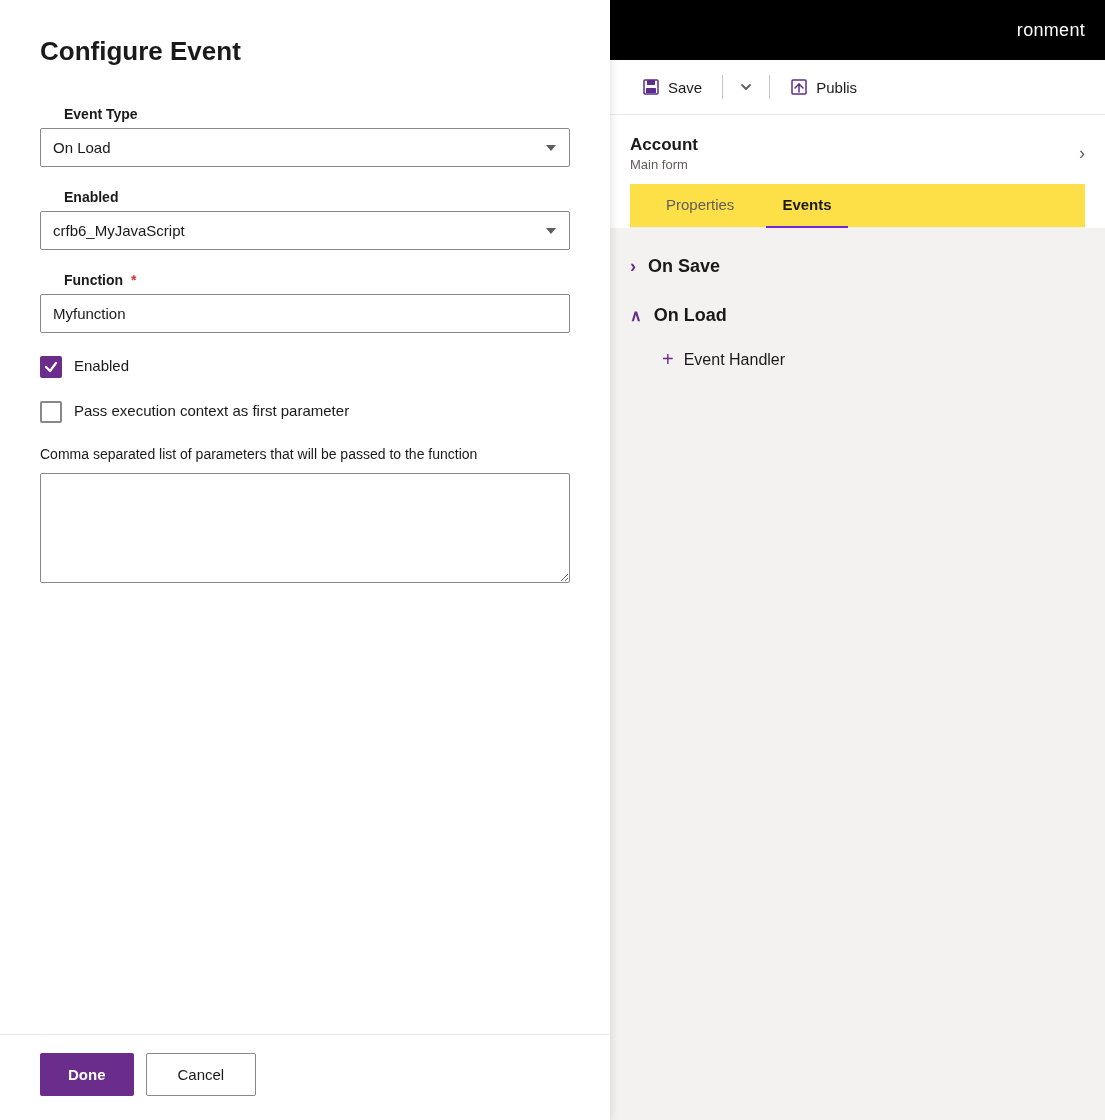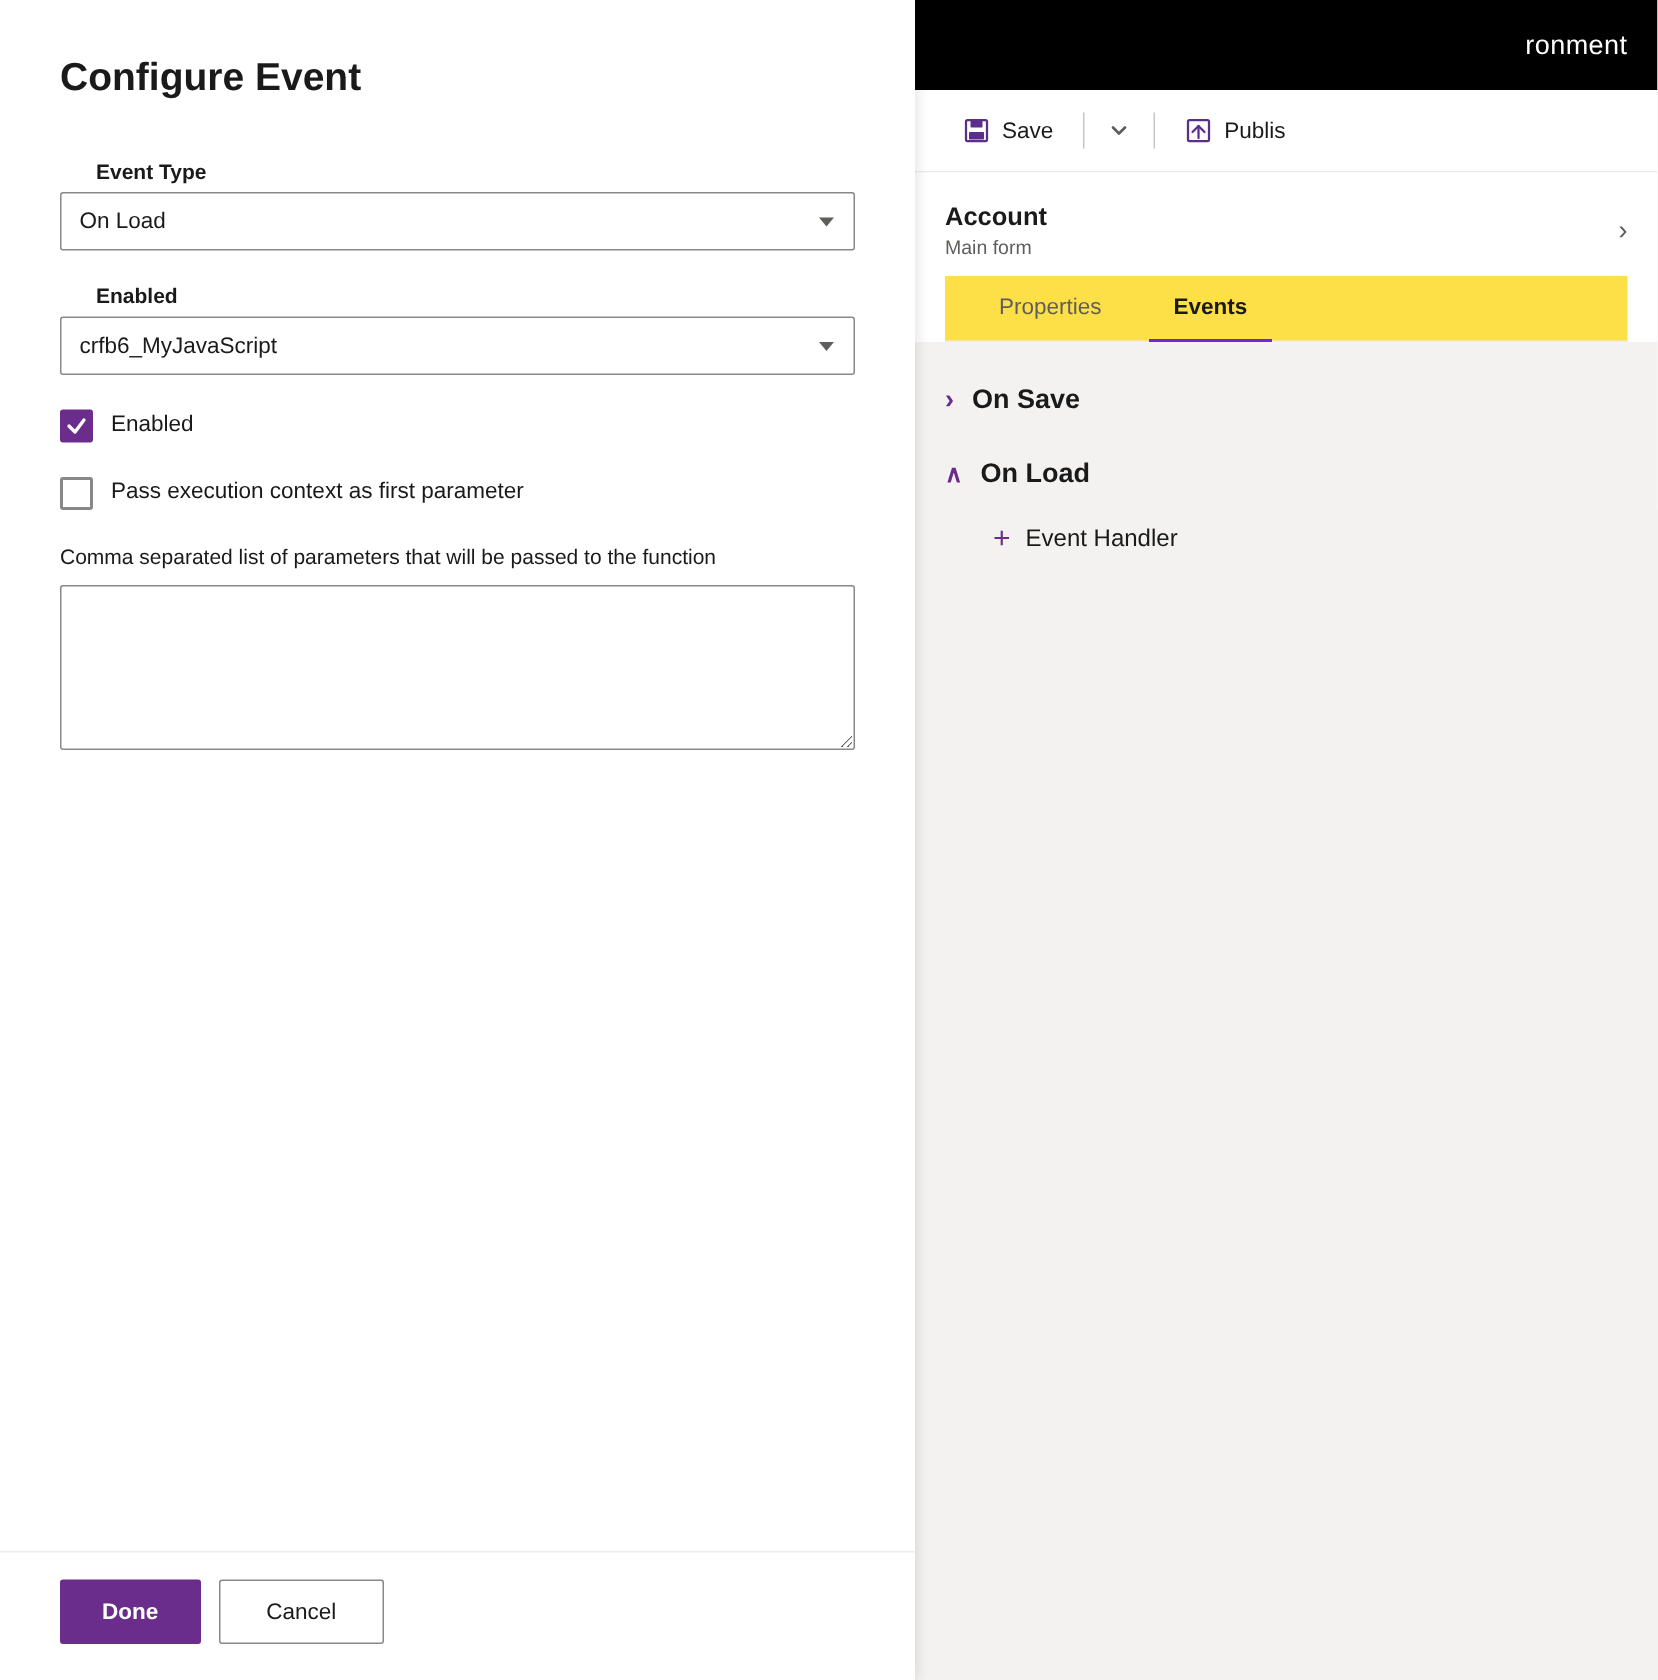--- a/index.html
+++ b/index.html
@@ -375,20 +375,26 @@
 
     <div class="form-group">
       <label class="form-label">Enabled</label>
       <div class="select-wrapper">
         <select class="form-select">
           <option>crfb6_MyJavaScript</option>
         </select>
       </div>
     </div>
 
+    <div class="form-group">
+      <label class="form-label">
+        <span>Function</span><span class="required"> *</span>
+      </label>
+      <input type="text" class="form-input" value="Myfunction" style="">
+    </div>
 
     <div class="checkbox-row">
       <div class="checkbox-custom">
         <svg viewBox="0 0 14 14" fill="none" xmlns="http://www.w3.org/2000/svg">
           <polyline points="2,7 6,11 12,3" stroke="white" stroke-width="2.2" stroke-linecap="round" stroke-linejoin="round"></polyline>
         </svg>
       </div>
       <span class="checkbox-label">Enabled</span>
     </div>
 

